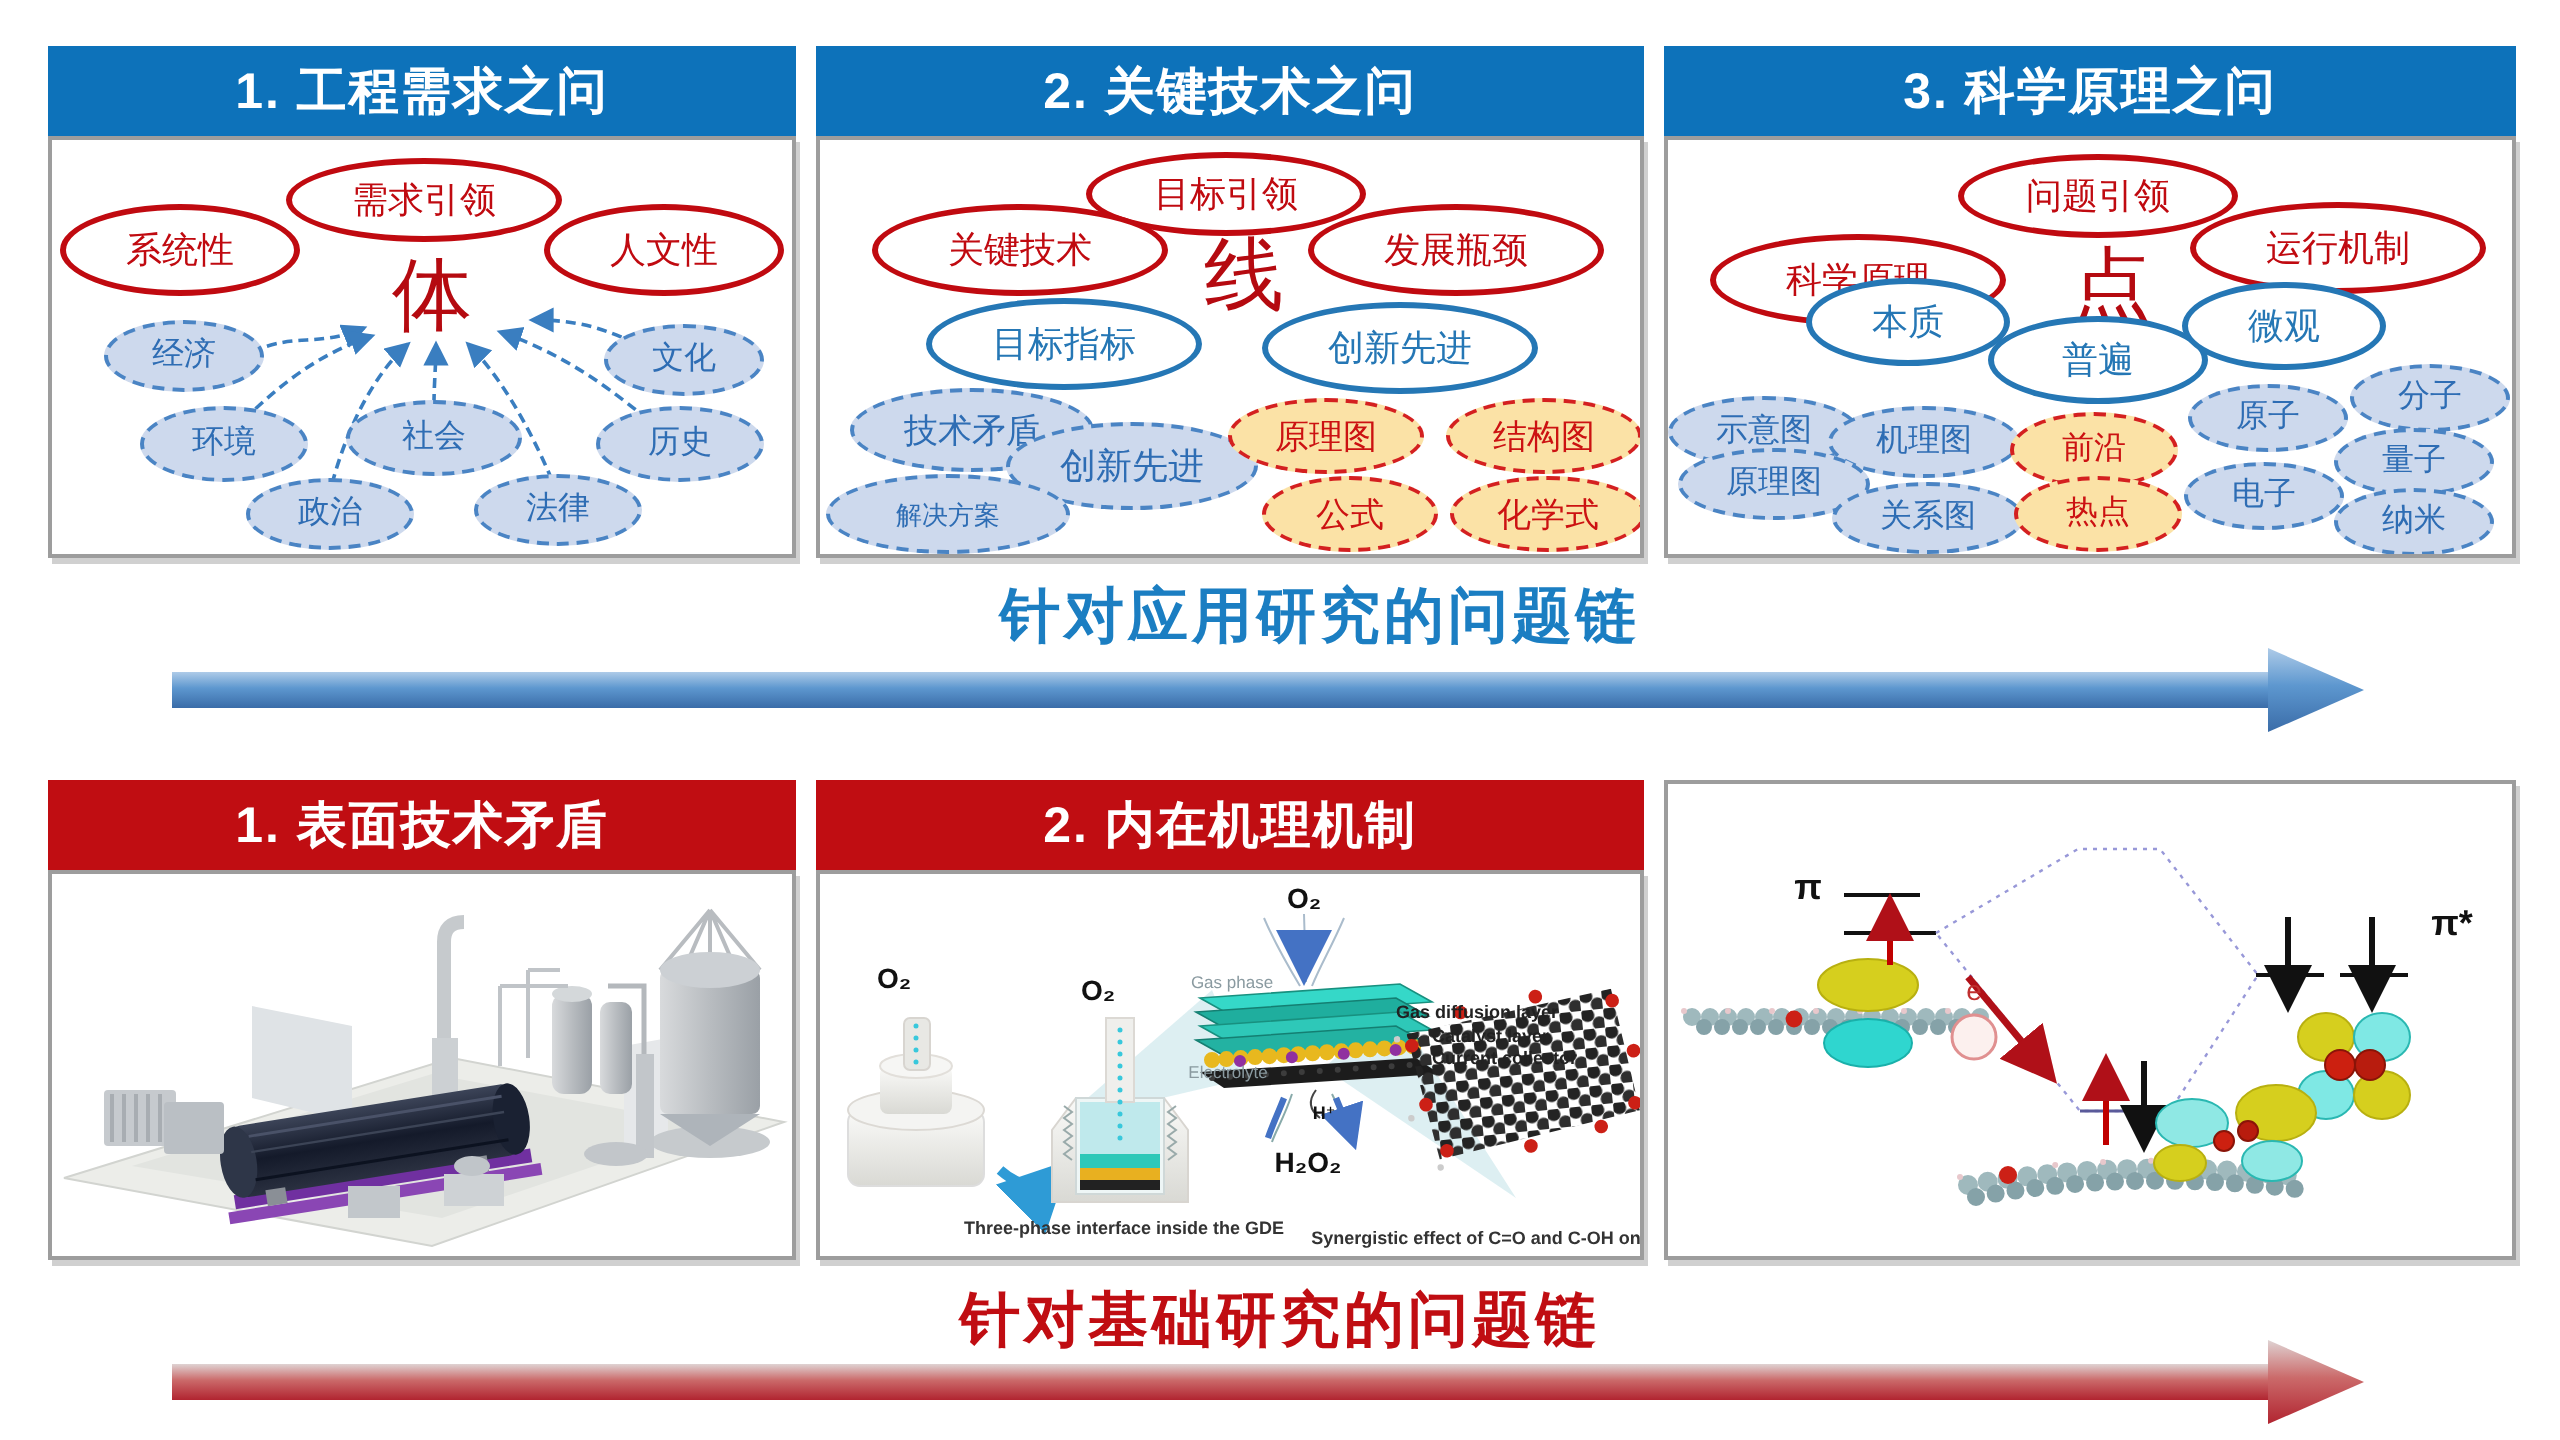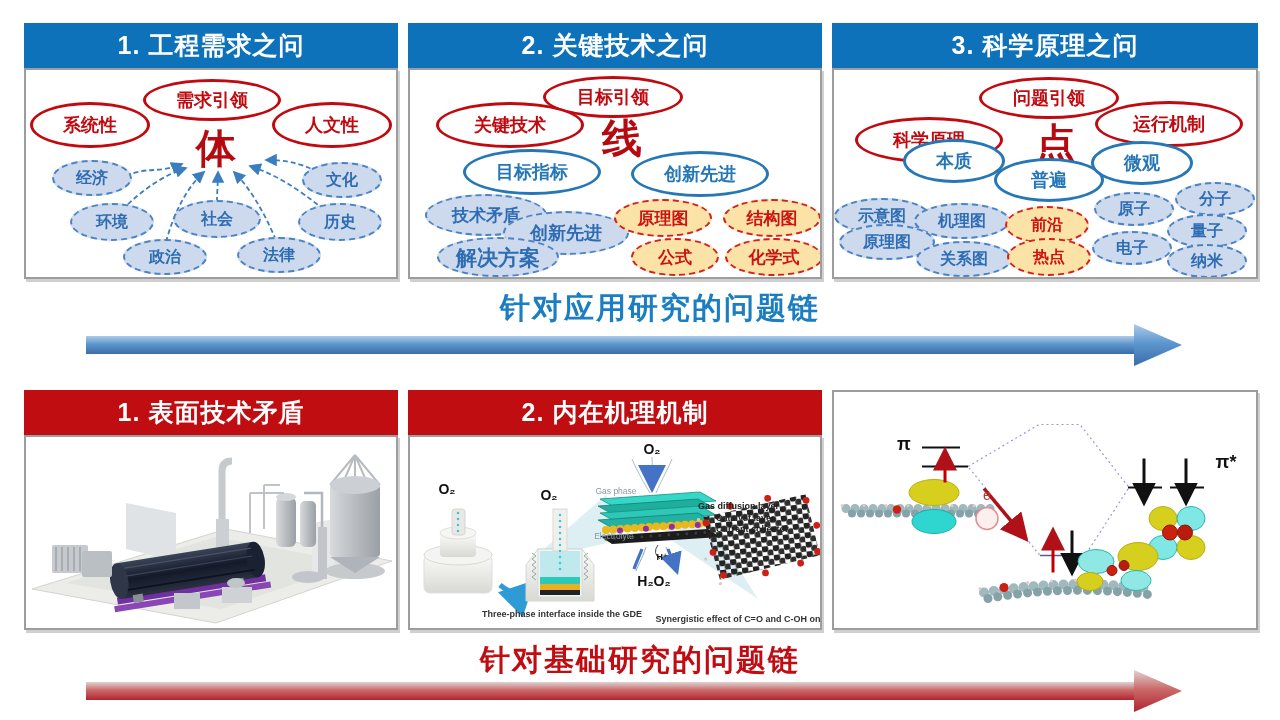--- a/index.html
+++ b/index.html
@@ -11,21 +11,21 @@
   .p1{left:24px;width:374px;}
   .p2{left:408px;width:414px;}
   .p3{left:832px;width:426px;}
   .panel-header{height:45px;flex:0 0 45px;display:flex;align-items:center;justify-content:center;
     color:#fff;font-weight:bold;font-size:25px;letter-spacing:1px;}
   .toprow .panel-header{background:#0d72ba;}
   .botrow .panel-header{background:#c00d12;}
   .panel-content{position:relative;flex:1;background:#fff;border:2px solid #9d9d9d;
     box-shadow:2px 3px 0 rgba(150,150,150,.45);overflow:hidden;}
   .bubble{position:absolute;transform:translate(-50%,-50%);display:flex;align-items:center;
-    justify-content:center;border-radius:50%;font-weight:bold;white-space:nowrap;line-height:1;z-index:2;}
+    justify-content:center;border-radius:50%;font-weight:normal;white-space:nowrap;line-height:1;z-index:2;}
   .bubble.red{border:3px solid #c00a10;color:#c00a10;background:#fff;font-size:18px;}
   .bubble.blue{border:3px solid #2577b5;color:#2577b5;background:#fff;font-size:18px;}
   .bubble.dashed{border:2px dashed #4a84c4;color:#2e6db4;background:#cdd9ed;font-size:16px;}
   .bubble.orange{border:2px dashed #d42020;color:#cc1212;background:#fbe2a6;font-size:16px;}
   .bubble.big{border:none;color:#b50a10;font-size:40px;background:transparent;}
   .flow-svg{position:absolute;left:0;top:0;width:100%;height:100%;z-index:1;}
   .row-label{position:absolute;left:0;width:100%;text-align:center;font-weight:bold;font-size:30px;letter-spacing:2px;}
   .row-label.blue{top:288px;color:#1b7ec2;padding-left:20px;}
   .row-label.red{top:640px;color:#c00d12;}
   .big-arrow{position:absolute;left:0;width:1280px;height:48px;}
@@ -76,26 +76,27 @@
         <div class="bubble dashed" style="left: 139px; top: 187px; width: 80px; height: 32px;">政治</div>
         <div class="bubble dashed" style="left: 253px; top: 185px; width: 80px; height: 32px;">法律</div>
       </div>
   </div>
 
   <div class="panel toprow p2">
     <div class="panel-header">2. 关键技术之问</div>
     <div class="panel-content">
         <div class="bubble red" style="left: 203px; top: 27px; width: 134px; height: 36px;">目标引领</div>
         <div class="bubble red" style="left: 100px; top: 55px; width: 142px; height: 40px;">关键技术</div>
+        <div class="bubble red" style="left: 318px; top: 55px; width: 142px; height: 40px;">发展瓶颈</div>
         <div class="bubble big" style="left: 212px; top: 68px; width: 50px; height: 44px;">线</div>
         <div class="bubble blue" style="left: 122px; top: 102px; width: 132px; height: 40px;">目标指标</div>
         <div class="bubble blue" style="left: 290px; top: 104px; width: 132px; height: 40px;">创新先进</div>
         <div class="bubble dashed" style="left: 76px; top: 145px; width: 118px; height: 38px; font-size: 17px;">技术矛盾</div>
         <div class="bubble dashed" style="left: 156px; top: 163px; width: 122px; height: 40px; font-size: 18px;">创新先进</div>
-        <div class="bubble dashed" style="left: 88px; top: 187px; width: 118px; height: 36px; font-size: 21px;">解决方案</div>
+        <div class="bubble dashed" style="left: 64px; top: 187px; width: 118px; height: 36px; font-size: 13px;">解决方案</div>
         <div class="bubble orange" style="left: 253px; top: 148px; width: 94px; height: 34px; font-size: 17px;">原理图</div>
         <div class="bubble orange" style="left: 362px; top: 148px; width: 94px; height: 34px; font-size: 17px;">结构图</div>
         <div class="bubble orange" style="left: 265px; top: 187px; width: 84px; height: 34px; font-size: 17px;">公式</div>
         <div class="bubble orange" style="left: 364px; top: 187px; width: 94px; height: 34px; font-size: 17px;">化学式</div>
       </div>
   </div>
 
   <div class="panel toprow p3">
     <div class="panel-header">3. 科学原理之问</div>
     <div class="panel-content">

